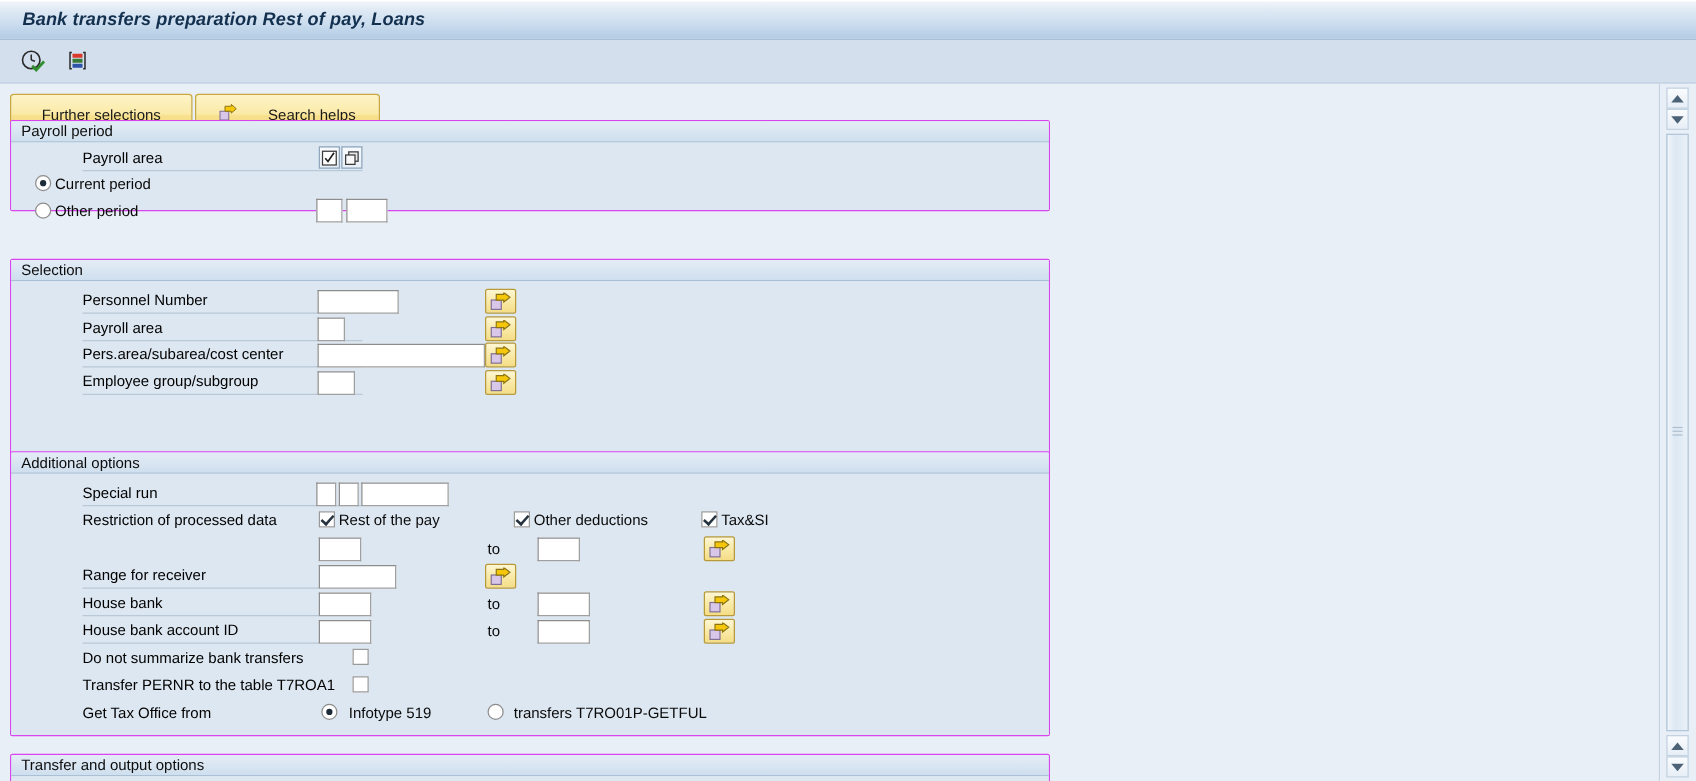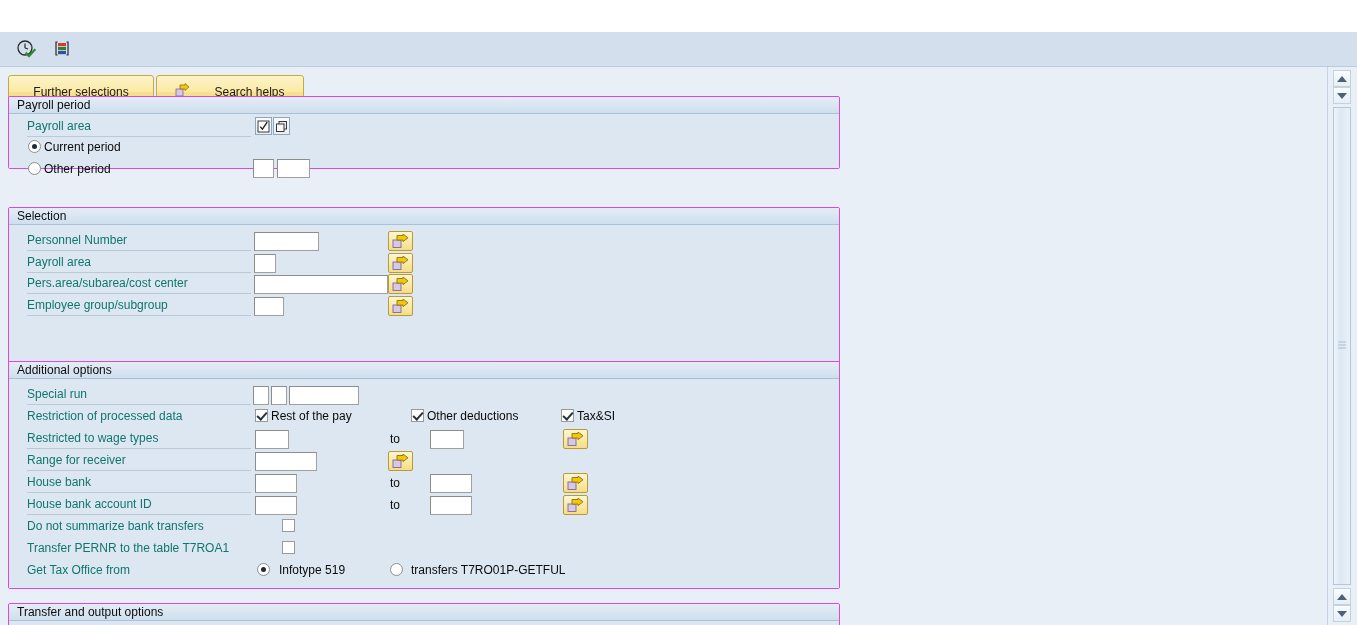--- a/index.html
+++ b/index.html
@@ -126,24 +126,25 @@
     color: #0d0d0d;
     white-space: nowrap;
   }
   .group-body {
     position: relative;
     background: #dde7f1;
   }
   .lbl {
     position: absolute;
     font-size: 12px;
-    color: #0f766e;
+    color: #000000;
     white-space: nowrap;
     line-height: 22px;
     height: 22px;
+    margin-left: 39px;
   }
   .lbl.ul {
     border-bottom: 1px solid #b9c9d8;
   }
 
   
   .inp {
     position: absolute;
     height: 19px;
     background: #ffffff;
@@ -283,20 +284,23 @@
   }
 
   
   .group.clipped { overflow: hidden; }
 </style>
 </head>
 <body>
 
 <div id="app">
 
+  <div class="titlebar">
+    <span class="title-text">Bank transfers preparation Rest of pay, Loans</span>
+  </div>
 
   <div class="toolbar">
     <div class="tb-icon" title="Execute">
       <svg width="20" height="20" viewBox="0 0 20 20">
         <circle cx="9" cy="9" r="7" fill="none" stroke="#2b2b2b" stroke-width="1.3"></circle>
         <line x1="9" y1="9" x2="9" y2="4.6" stroke="#2b2b2b" stroke-width="1.2"></line>
         <line x1="9" y1="9" x2="12" y2="10" stroke="#2b2b2b" stroke-width="1.2"></line>
         <path d="M10.5 14.5 L13 17 L18.5 11" fill="none" stroke="#2f8f2f" stroke-width="2.3" stroke-linecap="square"></path>
       </svg>
     </div>
@@ -409,21 +413,20 @@
         <input class="inp" style="left: 280px; top: 7px; width: 70px;" type="text" value="">
 
         <span class="lbl" style="left:18px; top:26px;">Restriction of processed data</span>
         <div class="cb checked" style="left:246px; top:30px;"></div>
         <span class="opt-label" style="left:262px; top:30px;">Rest of the pay</span>
         <div class="cb checked" style="left:402px; top:30px;"></div>
         <span class="opt-label" style="left:418px; top:30px;">Other deductions</span>
         <div class="cb checked" style="left:552px; top:30px;"></div>
         <span class="opt-label" style="left:568px; top:30px;">Tax&amp;SI</span>
 
-        <span class="lbl ul" style="left:18px; top:48px; width:224px;">Restricted to wage types</span>
         <input class="inp" style="left: 246px; top: 51px; width: 34px;" type="text" value="">
         <span class="to-lbl" style="left:381px; top:51px;">to</span>
         <input class="inp" style="left: 421px; top: 51px; width: 34px;" type="text" value="">
         <div class="msbtn" style="left:554px; top:50px;">
           <svg width="17" height="15" viewBox="0 0 17 15">
             <rect x="1" y="6" width="8" height="7.5" fill="#d8c7e8" stroke="#7a6a94" stroke-width="0.9"></rect>
             <path d="M5 1.5 L11 1.5 L11 0 L16 3.8 L11 7.6 L11 6.1 L5 6.1 Z" fill="#f5c60a" stroke="#8a7413" stroke-width="0.9"></path>
           </svg>
         </div>
 

